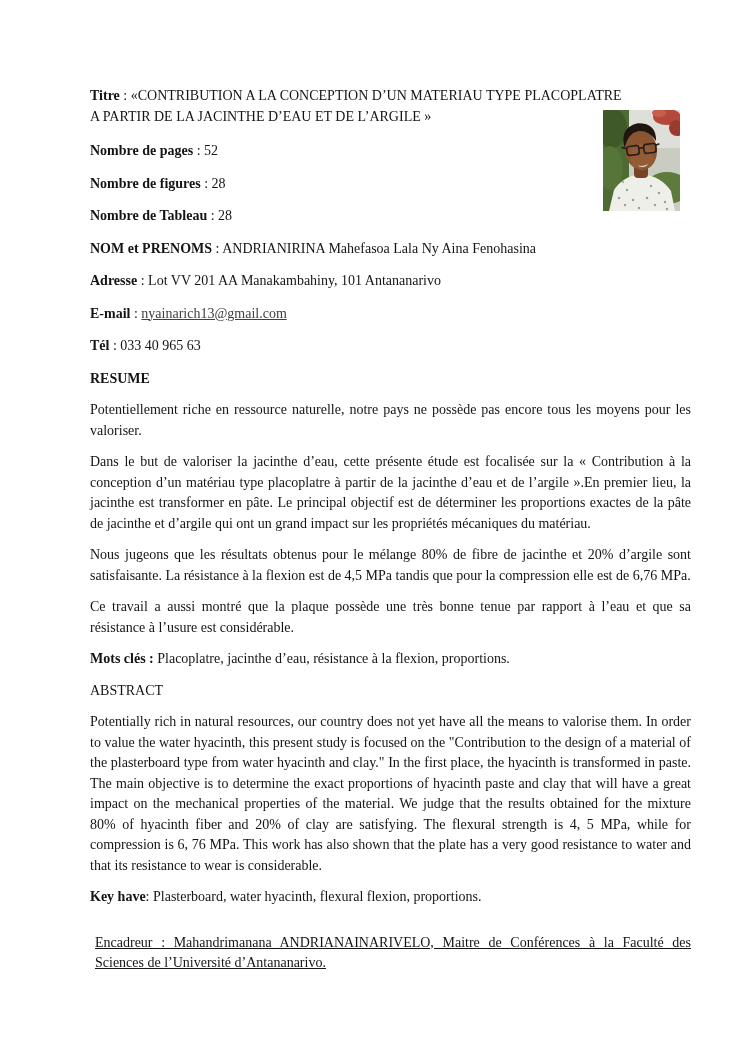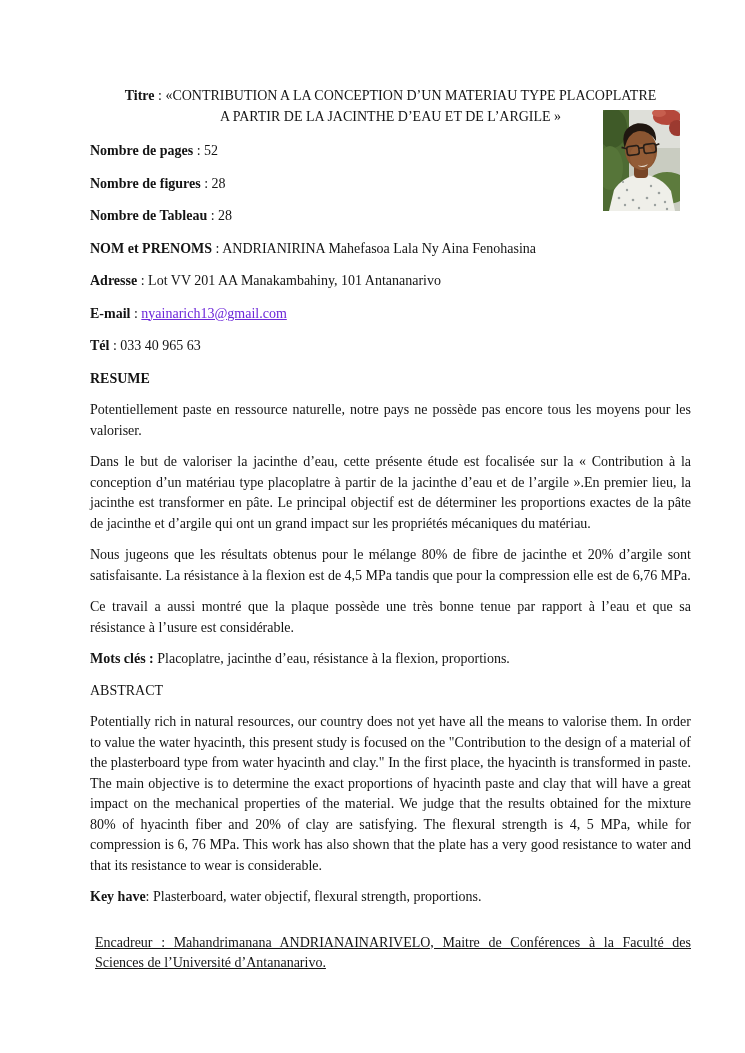--- a/index.html
+++ b/index.html
@@ -17,23 +17,23 @@
   .content {
     position: absolute;
     left: 90px;
     top: 86px;
     width: 601px;
   }
   p { margin: 0 0 11px 0; line-height: 20.5px; }
   .just { text-align: justify; }
   .center { text-align: left; }
   .b { font-weight: bold; }
-  .title-block { text-align: center; margin-bottom: 14px; }
+  .title-block { margin-bottom: 14px; }
   .info-row { line-height: 20.5px; margin-bottom: 12px; white-space: nowrap; }
-  .link { color: #6d28d9; text-decoration: underline; cursor: pointer; }
+  .link { color: #404040; text-decoration: underline; cursor: pointer; }
   .heading { margin-bottom: 11px; }
   .encadreur { margin-top: 25px; padding-left: 5px; margin-bottom: 0; text-decoration: underline; }
   .photo-frame {
     position: absolute;
     left: 603px;
     top: 110px;
     width: 77px;
     height: 101px;
     overflow: hidden;
   }
@@ -57,32 +57,32 @@
     <div class="info-row"><span class="b">NOM et PRENOMS</span><span> : </span><span>ANDRIANIRINA Mahefasoa Lala Ny Aina Fenohasina</span></div>
 
     <div class="info-row"><span class="b">Adresse</span><span> : </span><span>Lot VV 201 AA Manakambahiny, 101 Antananarivo</span></div>
 
     <div class="info-row"><span class="b">E-mail</span><span> : </span><a class="link">nyainarich13@gmail.com</a></div>
 
     <div class="info-row"><span class="b">Tél</span><span> : </span><span>033 40 965 63</span></div>
 
     <p class="center b heading">RESUME</p>
 
-    <p class="just">Potentiellement paste en ressource naturelle, notre pays ne possède pas encore tous les moyens pour les valoriser.</p>
+    <p class="just">Potentiellement riche en ressource naturelle, notre pays ne possède pas encore tous les moyens pour les valoriser.</p>
     <p class="just">Dans le but de valoriser la jacinthe d’eau, cette présente étude est focalisée sur la « Contribution à la conception d’un matériau type placoplatre à partir de la jacinthe d’eau et de l’argile ».En premier lieu, la jacinthe est transformer en pâte. Le principal objectif est de déterminer les proportions exactes de la pâte de jacinthe et d’argile qui ont un grand impact sur les propriétés mécaniques du matériau.</p>
     <p class="just">Nous jugeons que les résultats obtenus pour le mélange 80% de fibre de jacinthe et 20% d’argile sont satisfaisante. La résistance à la flexion est de 4,5 MPa tandis que pour la compression elle est de 6,76 MPa.</p>
     <p class="just">Ce travail a aussi montré que la plaque possède une très bonne tenue par rapport à l’eau et que sa résistance à l’usure est considérable.</p>
 
     <p><span class="b">Mots clés :</span><span> Placoplatre, jacinthe d’eau, résistance à la flexion, proportions.</span></p>
 
     <p class="center heading">ABSTRACT</p>
 
     <p class="just">Potentially rich in natural resources, our country does not yet have all the means to valorise them. In order to value the water hyacinth, this present study is focused on the "Contribution to the design of a material of the plasterboard type from water hyacinth and clay." In the first place, the hyacinth is transformed in paste. The main objective is to determine the exact proportions of hyacinth paste and clay that will have a great impact on the mechanical properties of the material. We judge that the results obtained for the mixture 80% of hyacinth fiber and 20% of clay are satisfying. The flexural strength is 4, 5 MPa, while for compression is 6, 76 MPa.  This work has also shown that the plate has a very good resistance to water and that its resistance to wear is considerable.</p>
 
-    <p><span class="b">Key have</span><span>: Plasterboard, water objectif, flexural strength, proportions.</span></p>
+    <p><span class="b">Key have</span><span>: Plasterboard, water hyacinth, flexural flexion, proportions.</span></p>
 
     <p class="just encadreur">Encadreur : Mahandrimanana ANDRIANAINARIVELO, Maitre de Conférences à la Faculté des Sciences de l’Université d’Antananarivo.</p>
 
   </div>
 
   <div class="photo-frame">
     <svg viewBox="0 0 77 101" width="77" height="101" xmlns="http://www.w3.org/2000/svg">
       <rect width="77" height="101" fill="#c9ccc1"></rect>
       <rect x="26" y="0" width="51" height="38" fill="#dedfd9"></rect>
       <rect x="0" y="0" width="26" height="101" fill="#4e6b33"></rect>

